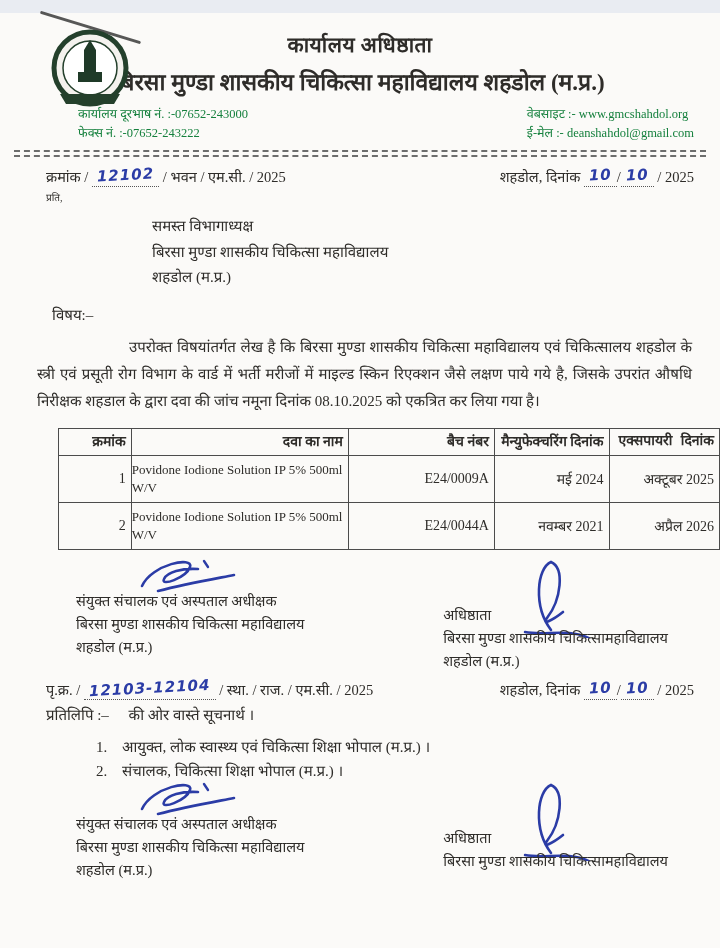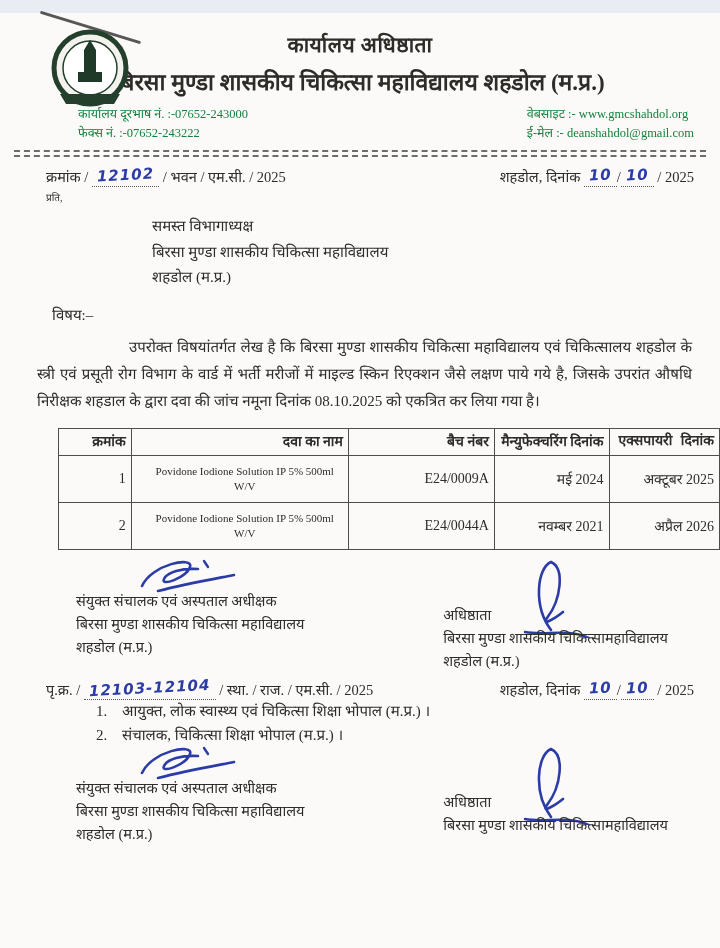--- a/index.html
+++ b/index.html
@@ -30,35 +30,35 @@
   .subject-row{display:flex;gap:52px;padding-left:52px;margin-top:13px;font-size:15px;}
   .subject-text{font-weight:600;}
 
   .body-text{padding:0 28px 0 37px;}
   .body-text p{margin:10px 0 0;text-align:justify;font-size:15px;line-height:1.78;text-indent:92px;}
 
   
   table{border-collapse:collapse;margin:14px 0 0 58px;}
   th,td{border:1.6px solid #4c4c4c;font-size:14px;padding:4px 5px;text-align:right;vertical-align:middle;}
   th{font-weight:700;line-height:1.25;}
-  td.name{text-align:center;padding-left:15px;font-size:11px;line-height:1.35;}
+  td.name{text-align:left;padding-left:0;font-size:13px;line-height:1.35;}
   .c-sno{width:62px;}.c-name{width:208px;}.c-batch{width:136px;}.c-mfg{width:104px;}.c-exp{width:100px;font-family:Liberation Mono, monospace;}
   tbody td{height:38px;}
 
   
   .sig-row{display:flex;justify-content:space-between;padding:4px 52px 0 76px;}
   .sig-block{font-size:14.5px;line-height:1.6;}
   .sig-block svg{display:block;margin:0 auto -10px;}
   .sig-right svg{margin-bottom:-34px;}
 
   
   .endorse-row{display:flex;justify-content:space-between;padding:6px 26px 0 46px;font-size:14.5px;}
   .copy-line{padding-left:46px;font-size:15px;margin-top:4px;}
   .copy-label{margin-right:16px;}
-  .copies{margin-left:96px;font-size:15px;line-height:1.55;margin-top:0;}
+  .copies{margin-left:96px;font-size:15px;line-height:1.55;margin-top:12px;}
   .copy-item .num{display:inline-block;width:26px;}
 
   .sig-row.bottom{padding-top:0;margin-top:-6px;}
 </style>
 </head>
 <body>
 
 <div class="page">
   <div class="top-band"></div>
   <div class="corner-mark"></div>
@@ -173,20 +173,24 @@
       <span class="dotted"><span class="hand">12103-12104</span></span>
       <span>/ स्था. / राज. / एम.सी. / 2025</span>
     </div>
     <div>
       <span>शहडोल, दिनांक</span>
       <span class="dotted"><span class="hand">10</span></span><span>/</span><span class="dotted"><span class="hand">10</span></span>
       <span>/ 2025</span>
     </div>
   </div>
 
+  <div class="copy-line">
+    <span class="copy-label">प्रतिलिपि :–</span>
+    <span>की ओर वास्ते सूचनार्थ ।</span>
+  </div>
   <div class="copies">
     <div class="copy-item">
       <span class="num">1.</span><span>आयुक्त, लोक स्वास्थ्य एवं चिकित्सा शिक्षा भोपाल (म.प्र.) ।</span>
     </div>
     <div class="copy-item">
       <span class="num">2.</span><span>संचालक, चिकित्सा शिक्षा भोपाल (म.प्र.) ।</span>
     </div>
   </div>
 
   <div class="sig-row bottom">

